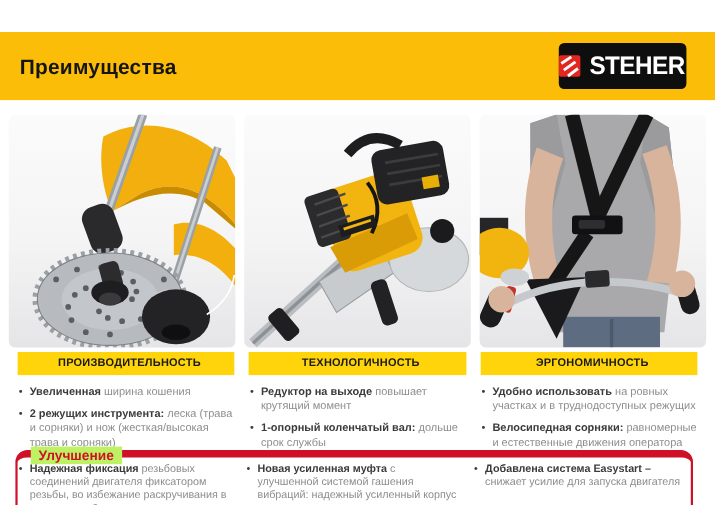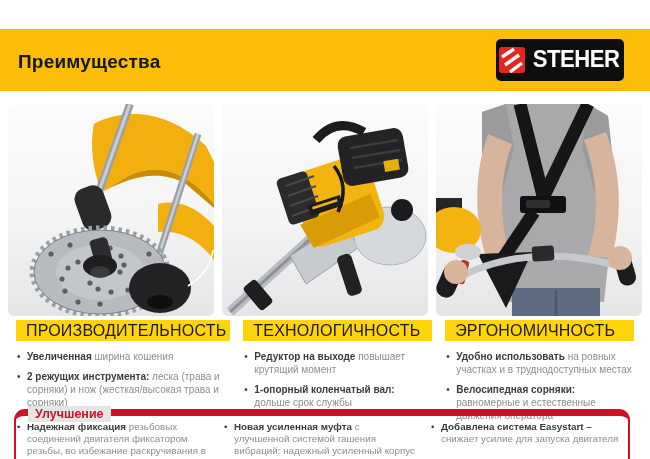--- a/index.html
+++ b/index.html
@@ -5,47 +5,47 @@
   * { margin:0; padding:0; box-sizing:border-box; }
   html,body { background:#fff; }
   body { font-family:"Liberation Sans","DejaVu Sans",sans-serif; }
   .page { position:relative; width:650px; height:459px; background:#fff; overflow:hidden;margin-top:29px; }
 
   
   .banner { position:absolute; top:0; left:0; width:650px; height:62px;
             background:#FBBD08; display:flex; align-items:center; justify-content:space-between;
             padding:0 18px 0 18px; }
   .banner h1 { font-size:19px; font-weight:bold; color:#151515; letter-spacing:.2px; padding-top:4px; }
-  .logo { width:128px; height:42px; background:#0e0e0e; border-radius:5px;
+  .logo { width:116px; height:42px; background:#0e0e0e; border-radius:5px;
           display:flex; align-items:center; justify-content:center; gap:6px; margin-right:8px; }
   .logo-text { color:#fff; font-weight:bold; font-size:23px; letter-spacing:-0.5px;
                transform:scaleX(0.96); padding-bottom:1px; }
 
   
   .photos { position:absolute; top:75px; left:8px; display:flex; gap:8px; }
   .photo { width:206px; height:212px; border-radius:6px; overflow:hidden;
            background:linear-gradient(180deg,#fbfbfb 0%,#f4f4f5 55%,#e5e5e7 100%); }
   .photo svg { display:block; }
 
   
   .cols { position:absolute; top:291px; left:16px; width:618px;
           display:grid; grid-template-columns:repeat(3,1fr); column-gap:13px; }
-  .secbar { background:#FFD40A; color:#1a1a1a; font-size:16px; font-weight:normal;
-            padding:4px 4px 4px 10px; line-height:13px; letter-spacing:.2px; }
+  .secbar { background:#FFD40A; color:#1a1a1a; font-size:10px; font-weight:bold;
+            padding:4px 4px 4px 10px; line-height:13px; letter-spacing:.2px;text-align:center; }
   ul.features { list-style:none; margin-top:9px; }
   ul.features li { position:relative; padding-left:11px; font-size:10px; line-height:13px;
                    margin-bottom:7px; }
   ul.features li::before { content:"•"; position:absolute; left:1px; top:0; color:#3a3a3a; }
   ul.features b { font-weight:bold; color:#3b3b3b;text-align:right; }
   ul.features span { color:#8d8d8d; }
 
   
   .improve-box { position:absolute; top:380px; left:14px; width:616px; height:64px;
                  border:2px solid #CE1126; border-top-width:7px; border-radius:11px; }
-  .improve-label { position:absolute; top:-10px; left:12px; background:#e5e5e5; padding:0 7px;
+  .improve-label { position:absolute; top:-10px; left:12px; background:#bef264; padding:0 7px;
                    color:#CE1126; font-weight:bold; font-size:12.5px; line-height:16px; }
   .improve-box .cols { position:static; margin:5px 4px 0 0; top:auto; left:auto; width:auto; }
   .improve-box ul.features { margin-top:0; }
   .improve-box ul.features li { font-size:9.8px; line-height:12px; margin-bottom:5px; }
 
   
   .footer { position:absolute; left:10px; bottom:7px; font-size:7.5px; color:#9b9b9b; }
 </style>
 </head>
 <body>
@@ -213,21 +213,21 @@
     <section>
       <h2 class="secbar">ТЕХНОЛОГИЧНОСТЬ</h2>
       <ul class="features">
         <li><b>Редуктор на выходе</b><span> повышает крутящий момент</span></li>
         <li><b>1-опорный коленчатый вал:</b><span> дольше срок службы</span></li>
       </ul>
     </section>
     <section>
       <h2 class="secbar">ЭРГОНОМИЧНОСТЬ</h2>
       <ul class="features">
-        <li><b>Удобно использовать</b><span> на ровных участках и в труднодоступных местах</span></li>
+        <li><b>Удобно использовать</b><span> на ровных участках и в труднодоступных режущих</span></li>
         <li><b>Велосипедная сорняки:</b><span> равномерные и естественные движения оператора</span></li>
       </ul>
     </section>
   </div>
 
   <div class="improve-box">
     <span class="improve-label">Улучшение</span>
     <div class="cols">
       <ul class="features">
         <li><b>Надежная фиксация</b><span> резьбовых соединений двигателя фиксатором резьбы, во избежание раскручивания в процессе работы</span></li>

